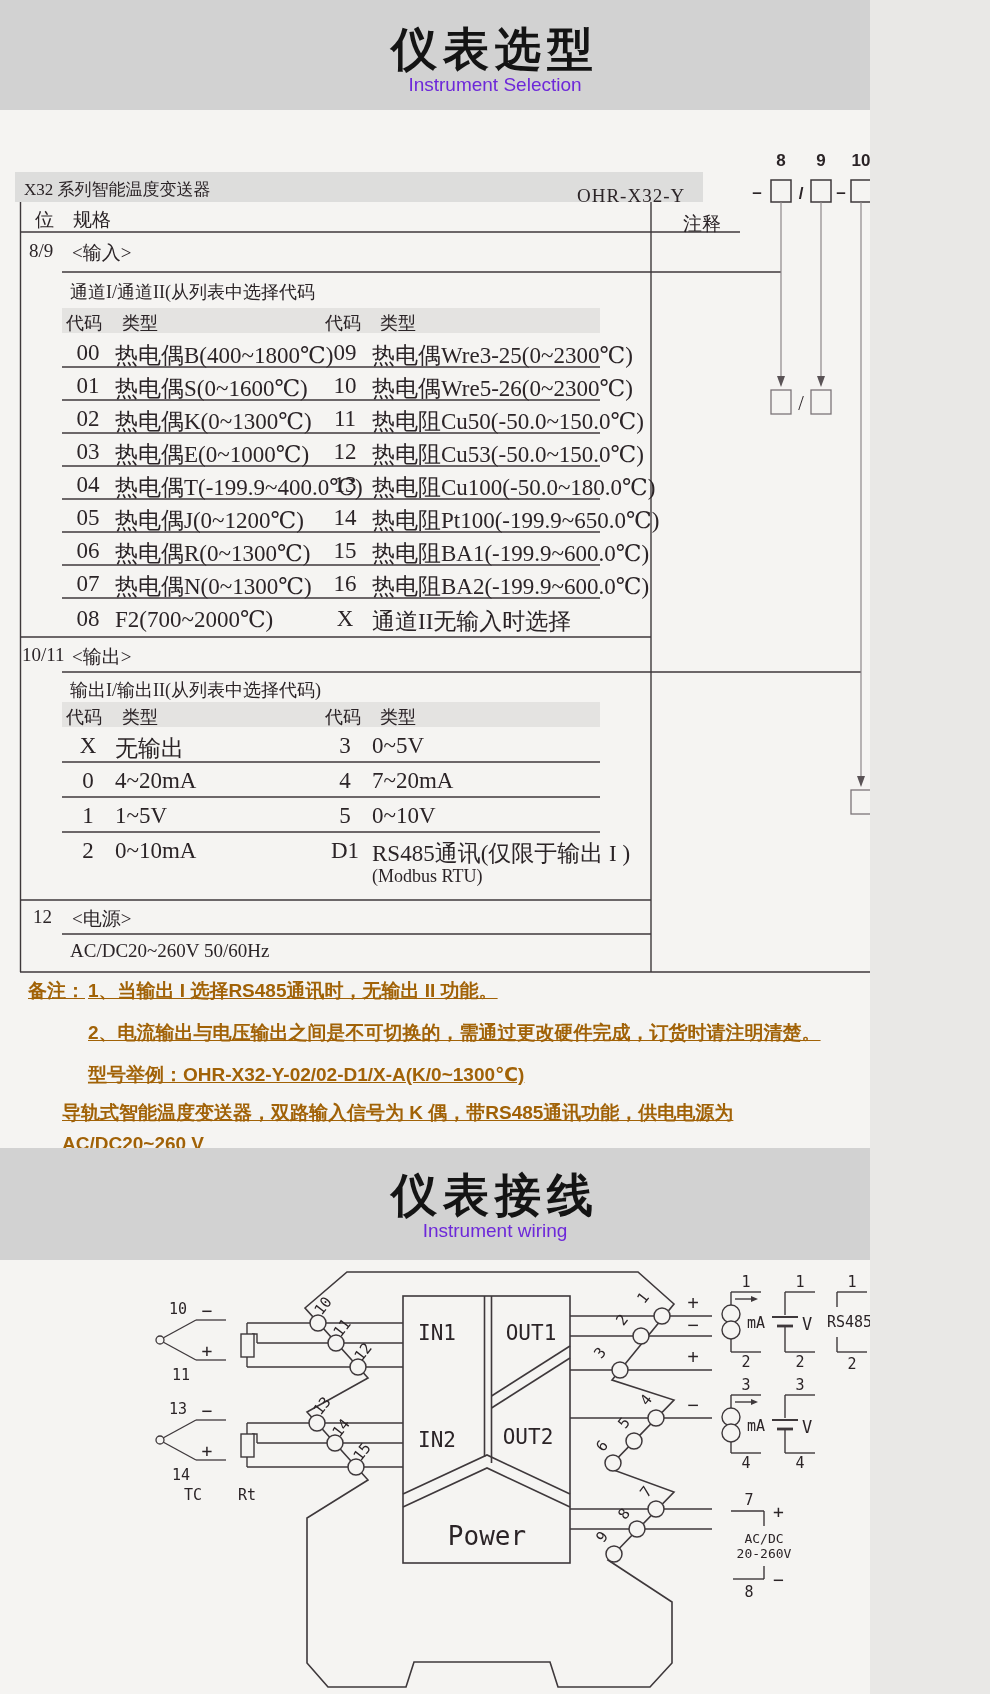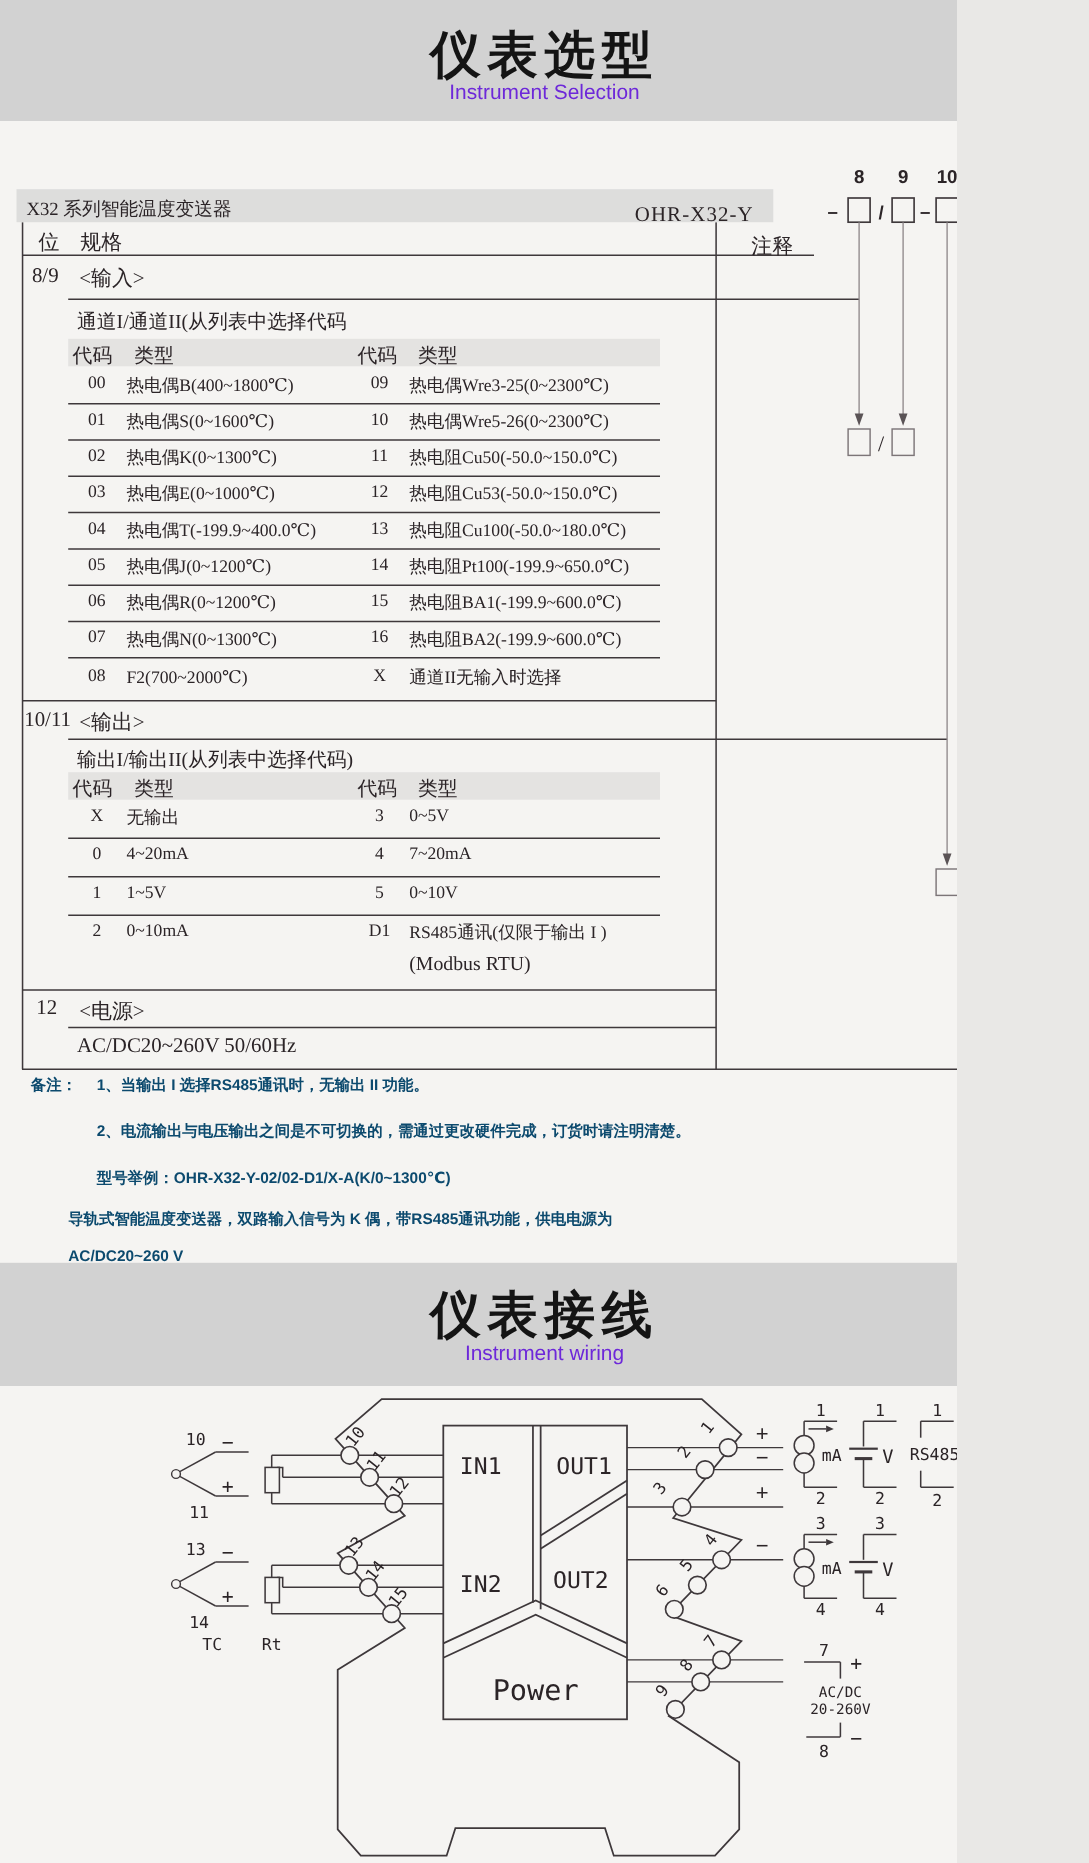--- a/index.html
+++ b/index.html
@@ -7,27 +7,27 @@
         font-family:"Liberation Serif","DejaVu Serif",serif;color:#2b2427;}
   .abs{position:absolute;}
   .sans{font-family:"Liberation Sans","DejaVu Sans",sans-serif;}
   .banner{position:absolute;left:0;width:990px;background:#d2d2d2;text-align:center;}
   .banner .bt{font-family:"Liberation Sans","DejaVu Sans",sans-serif;font-weight:bold;
               font-size:46px;letter-spacing:6px;color:#141414;line-height:1;}
   .banner .bs{font-family:"Liberation Sans","DejaVu Sans",sans-serif;font-size:19px;color:#6d28d9;margin-top:2px;}
   .titlebar{position:absolute;left:15px;top:172px;width:688px;height:30px;background:#dddddc;}
   .t17{font-size:17px;} .t18{font-size:18px;} .t19{font-size:19px;}
   .gbar{position:absolute;background:#e4e3e1;height:25px;}
-  .irow span, .orow span{position:absolute;white-space:nowrap;font-size:16px;}
+  .irow span, .orow span{position:absolute;white-space:nowrap;font-size:23px;}
   .irow .c1,.orow .c1{left:64px;width:48px;text-align:center;}
   .irow .t1,.orow .t1{left:115px;}
   .irow .c2,.orow .c2{left:320px;width:50px;text-align:center;}
   .irow .t2,.orow .t2{left:372px;}
-  .note{font-family:"Liberation Sans","DejaVu Sans",sans-serif;font-size:14px;font-weight:600;
-        color:#0c4a6e;white-space:nowrap;}
+  .note{font-family:"Liberation Sans","DejaVu Sans",sans-serif;font-size:19px;font-weight:600;
+        color:#a16207;white-space:nowrap;text-decoration:underline;}
   svg{position:absolute;left:0;top:0;}
   svg text{fill:#2b2427;}
   .wlabel{font-family:"DejaVu Sans Mono","Liberation Mono",monospace;font-size:15px;}
   .wbig{font-family:"DejaVu Sans Mono","Liberation Mono",monospace;font-size:21px;}
 </style>
 </head>
 <body>
 
 <div id="page">
 
@@ -360,21 +360,21 @@
       <span class="t2">热电阻Cu100(-50.0~180.0℃)</span>
   </div>
   <div class="abs irow" style="top:505px;">
     <span class="c1">05</span>
       <span class="t1">热电偶J(0~1200℃)</span>
     <span class="c2">14</span>
       <span class="t2">热电阻Pt100(-199.9~650.0℃)</span>
   </div>
   <div class="abs irow" style="top:538px;">
     <span class="c1">06</span>
-      <span class="t1">热电偶R(0~1200℃)</span>
+      <span class="t1">热电偶R(0~1300℃)</span>
     <span class="c2">15</span>
       <span class="t2">热电阻BA1(-199.9~600.0℃)</span>
   </div>
   <div class="abs irow" style="top:571px;">
     <span class="c1">07</span>
       <span class="t1">热电偶N(0~1300℃)</span>
     <span class="c2">16</span>
       <span class="t2">热电阻BA2(-199.9~600.0℃)</span>
   </div>
   <div class="abs irow" style="top:606px;">

